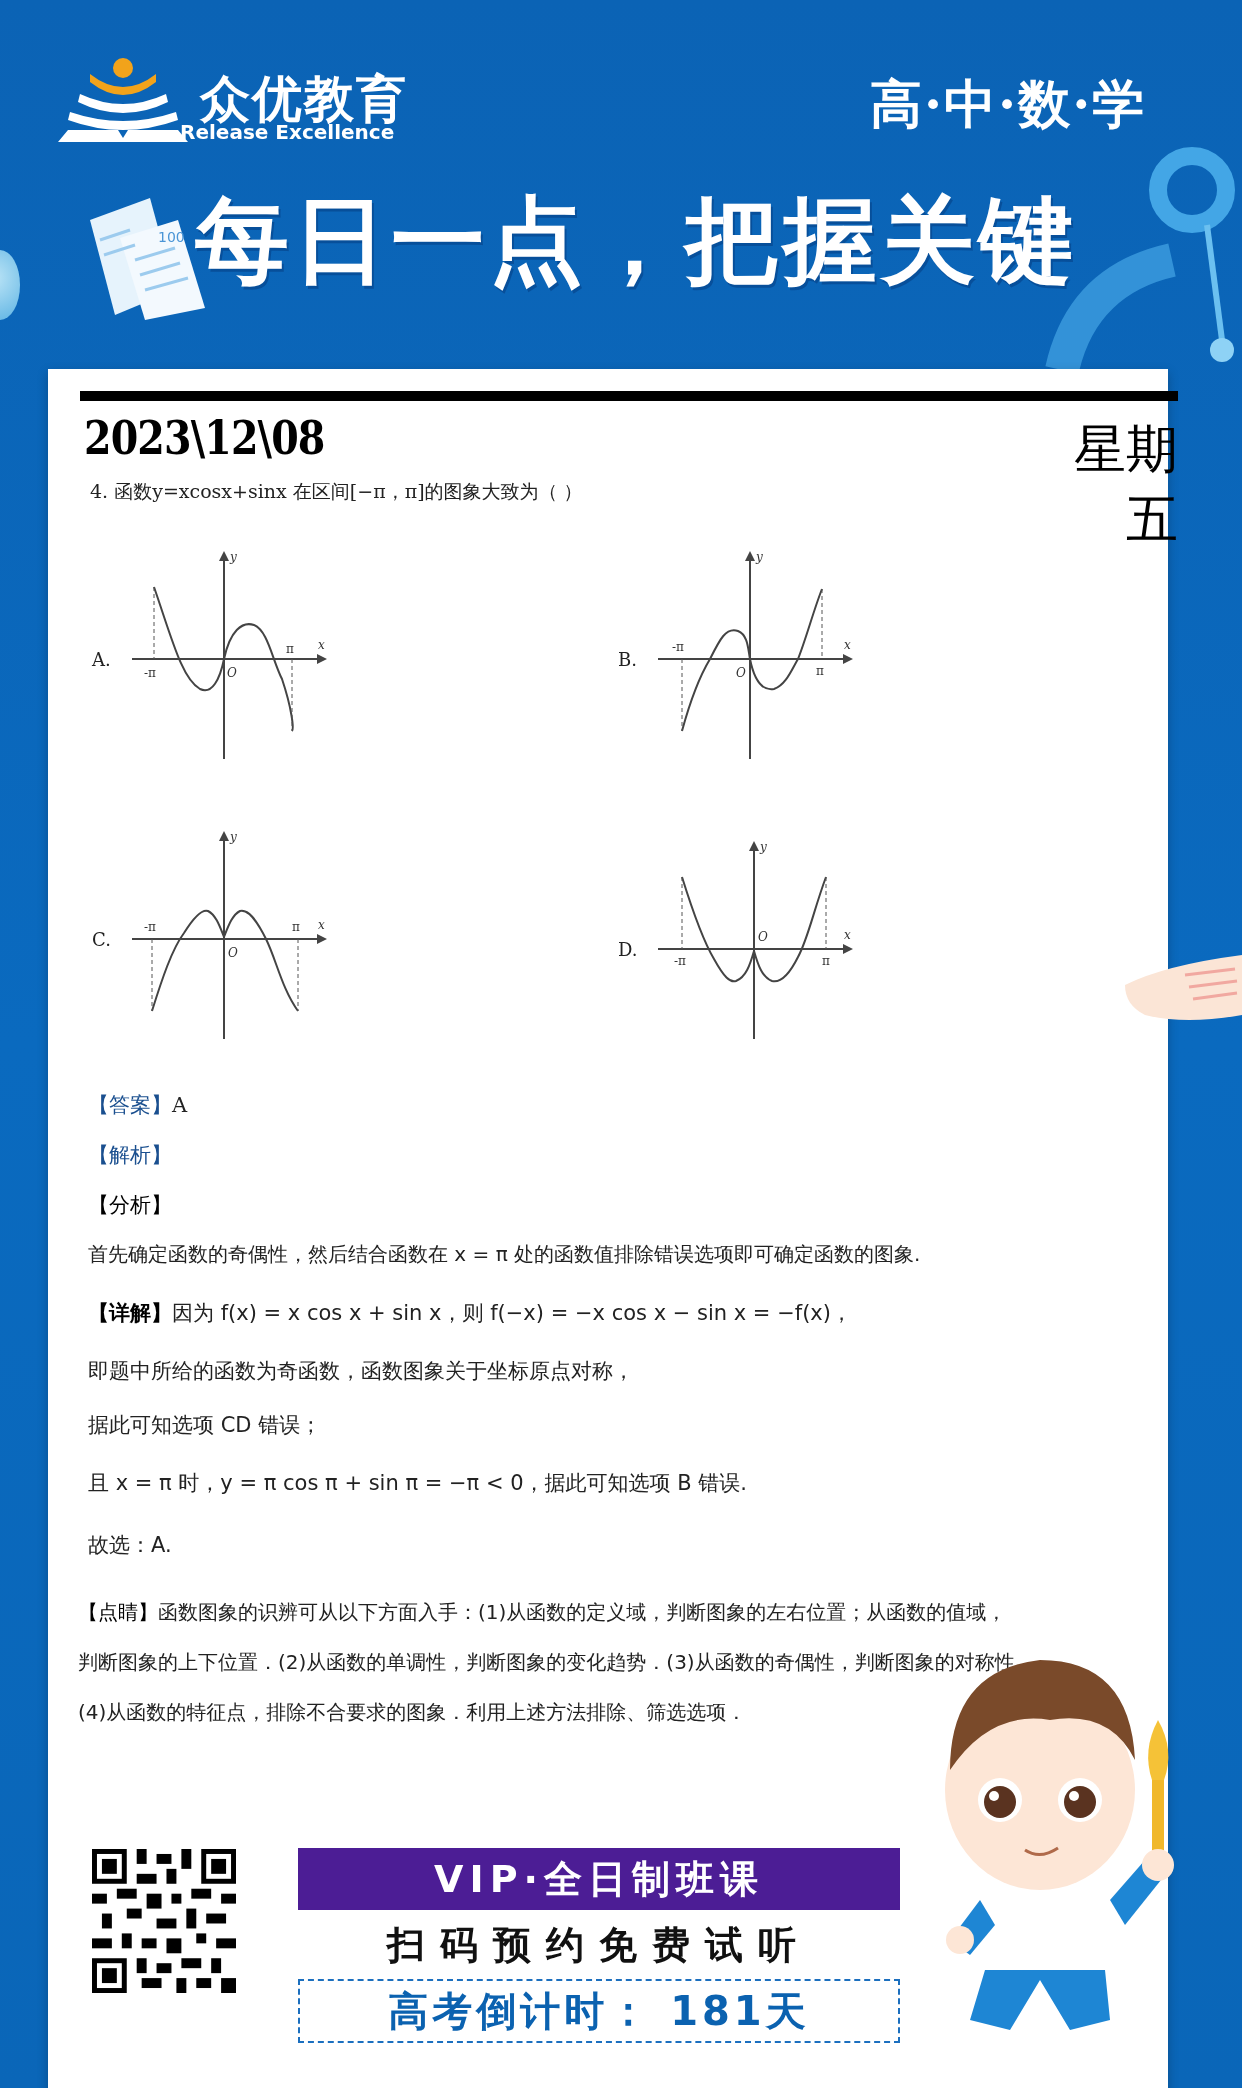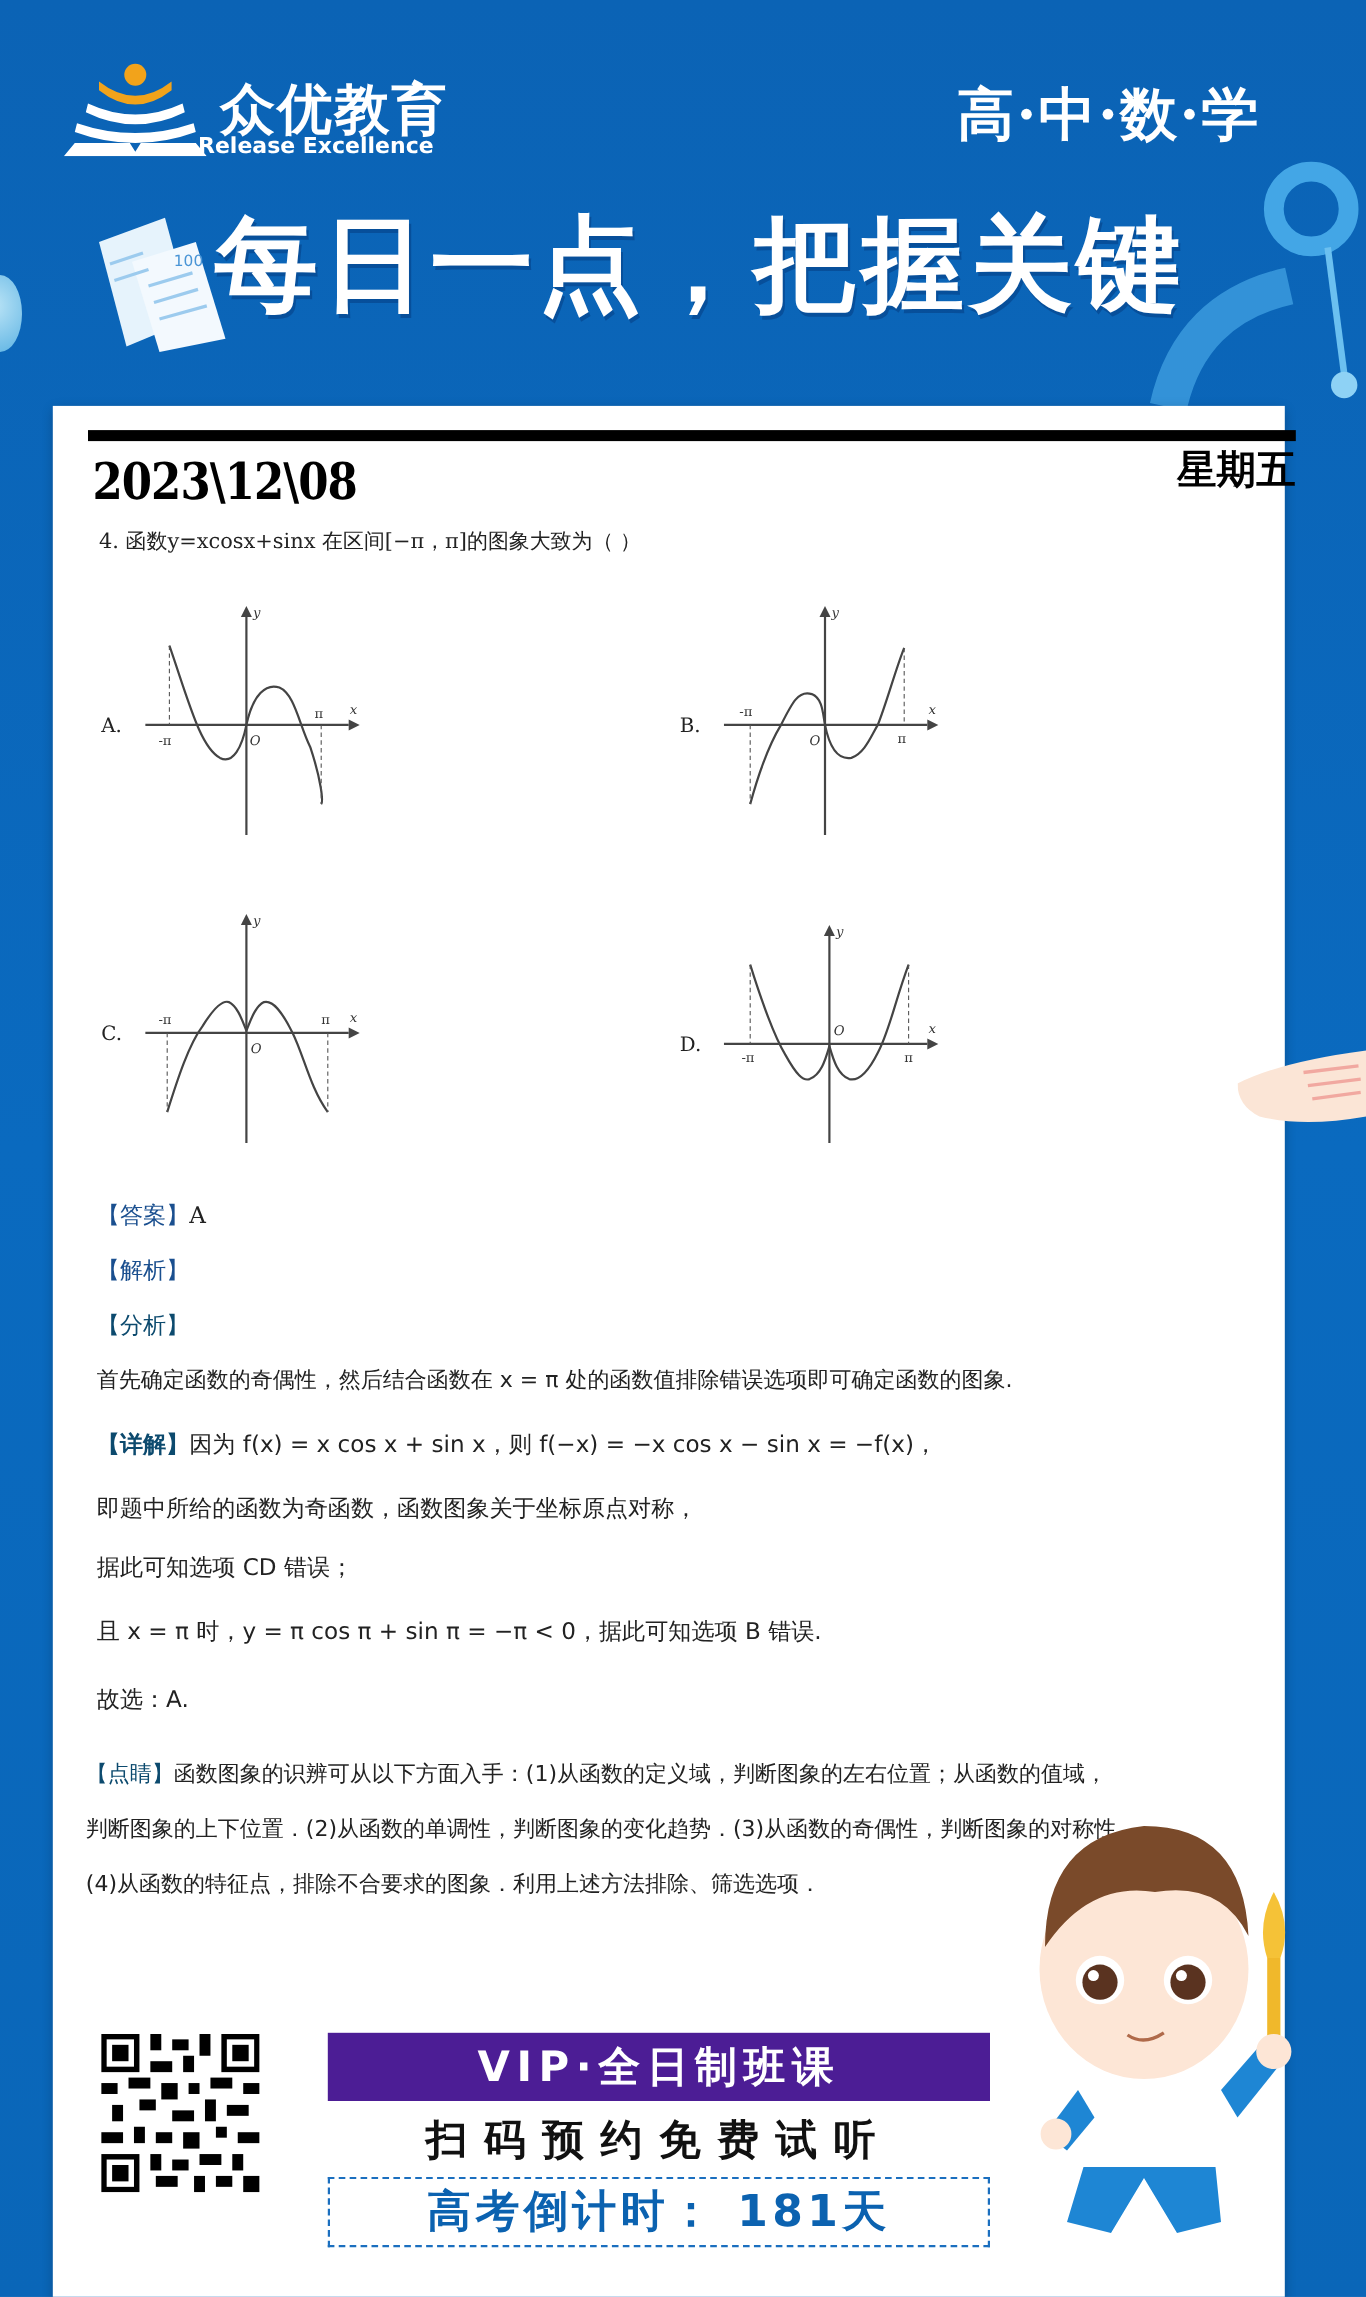--- a/index.html
+++ b/index.html
@@ -19,30 +19,30 @@
   .papers { position: absolute; left: 80px; top: 190px; width: 130px; height: 130px; }
   .deco-ring { position: absolute; right: -10px; top: 140px; width: 230px; height: 230px; }
   .bubble { position: absolute; left: -20px; top: 250px; width: 40px; height: 70px; border-radius: 50%; background: radial-gradient(circle at 30% 40%, #bfe6f7, #5cb3e3); }
 
   .card {
     position: absolute; left: 48px; top: 325px; width: 1120px; height: 1723px;
     background: #fff; box-shadow: 0 4px 10px rgba(0,0,0,0.25); margin-top: 44px;
   }
   .rule { position: absolute; left: 32px; top: 22px; width: 1098px; height: 10px; background: #000; }
   .date { position: absolute; left: 36px; top: 42px; font-family: "DejaVu Serif", serif; font-size: 46px; font-weight: bold; color: #000; transform: scaleX(0.86); transform-origin: left; letter-spacing: -1px; }
-  .weekday { position: absolute; right: -10px; top: 34px; font-family: "DejaVu Serif", serif; font-size: 36px; font-weight: bold; color: #000; width: 140px; text-align: right; }
+  .weekday { position: absolute; right: -10px; top: 46px; font-family: "DejaVu Serif", serif; font-size: 52px; font-weight: normal; color: #000; width: 140px; text-align: right; }
   .question { position: absolute; left: 42px; top: 110px; font-size: 19px; color: #222; font-family: "DejaVu Serif", serif; }
 
   .graph { position: absolute; }
   .graph .opt-label { position: absolute; font-family: "DejaVu Serif", serif; font-size: 18px; color: #222; }
   .graph svg { position: absolute; }
 
   .txt { position: absolute; left: 40px; font-size: 21px; color: #222; white-space: nowrap; font-family: "DejaVu Sans", sans-serif; }
   .tag { color: #1a4f8f; }
-  .tag-b { color: #0c4a6e; text-align: right; }
+  .tag-b { color: #000000; text-align: right; }
   .qr { position: absolute; left: 44px; top: 1480px; width: 144px; height: 144px; }
   .vip-bar { position: absolute; left: 250px; top: 1479px; width: 602px; height: 62px; background: #4c1d95; color: #fff; font-size: 38px; font-weight: bold; text-align: center; line-height: 62px; letter-spacing: 6px; }
   .scan { position: absolute; left: 250px; top: 1548px; width: 602px; height: 56px; color: #111; font-size: 38px; font-weight: bold; text-align: center; line-height: 56px; letter-spacing: 15px; }
   .countdown { position: absolute; left: 250px; top: 1610px; width: 602px; height: 64px; border: 2px dashed #1b6fbf; color: #0b62b0; font-size: 40px; font-weight: bold; text-align: center; line-height: 60px; letter-spacing: 4px; }
 
   .mascot { position: absolute; left: 930px; top: 1650px; width: 260px; height: 395px; }
   .side-paper { position: absolute; left: 1125px; top: 945px; width: 117px; height: 85px; }
 </style>
 </head>
 <body>

